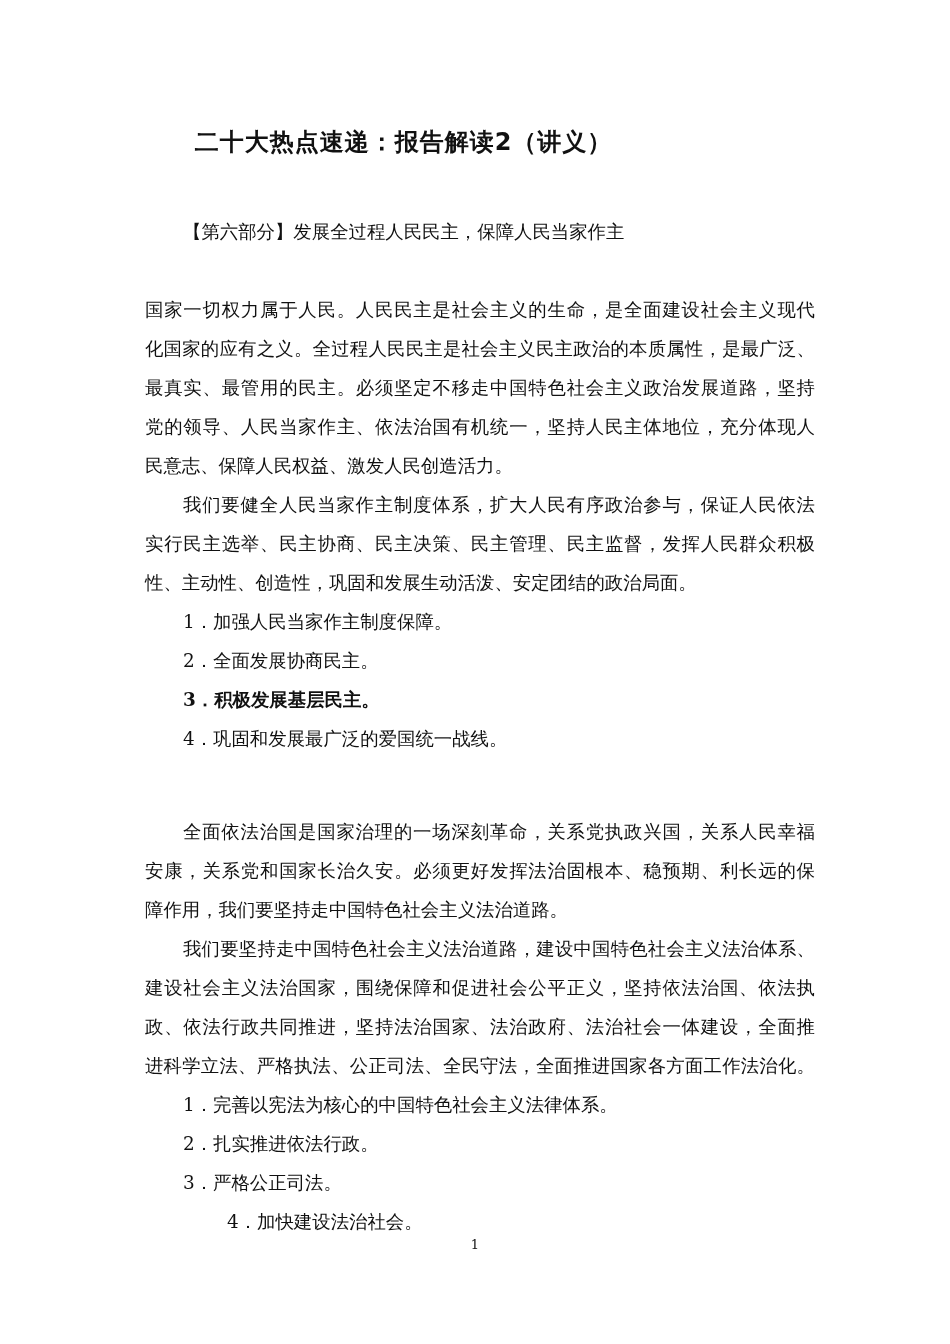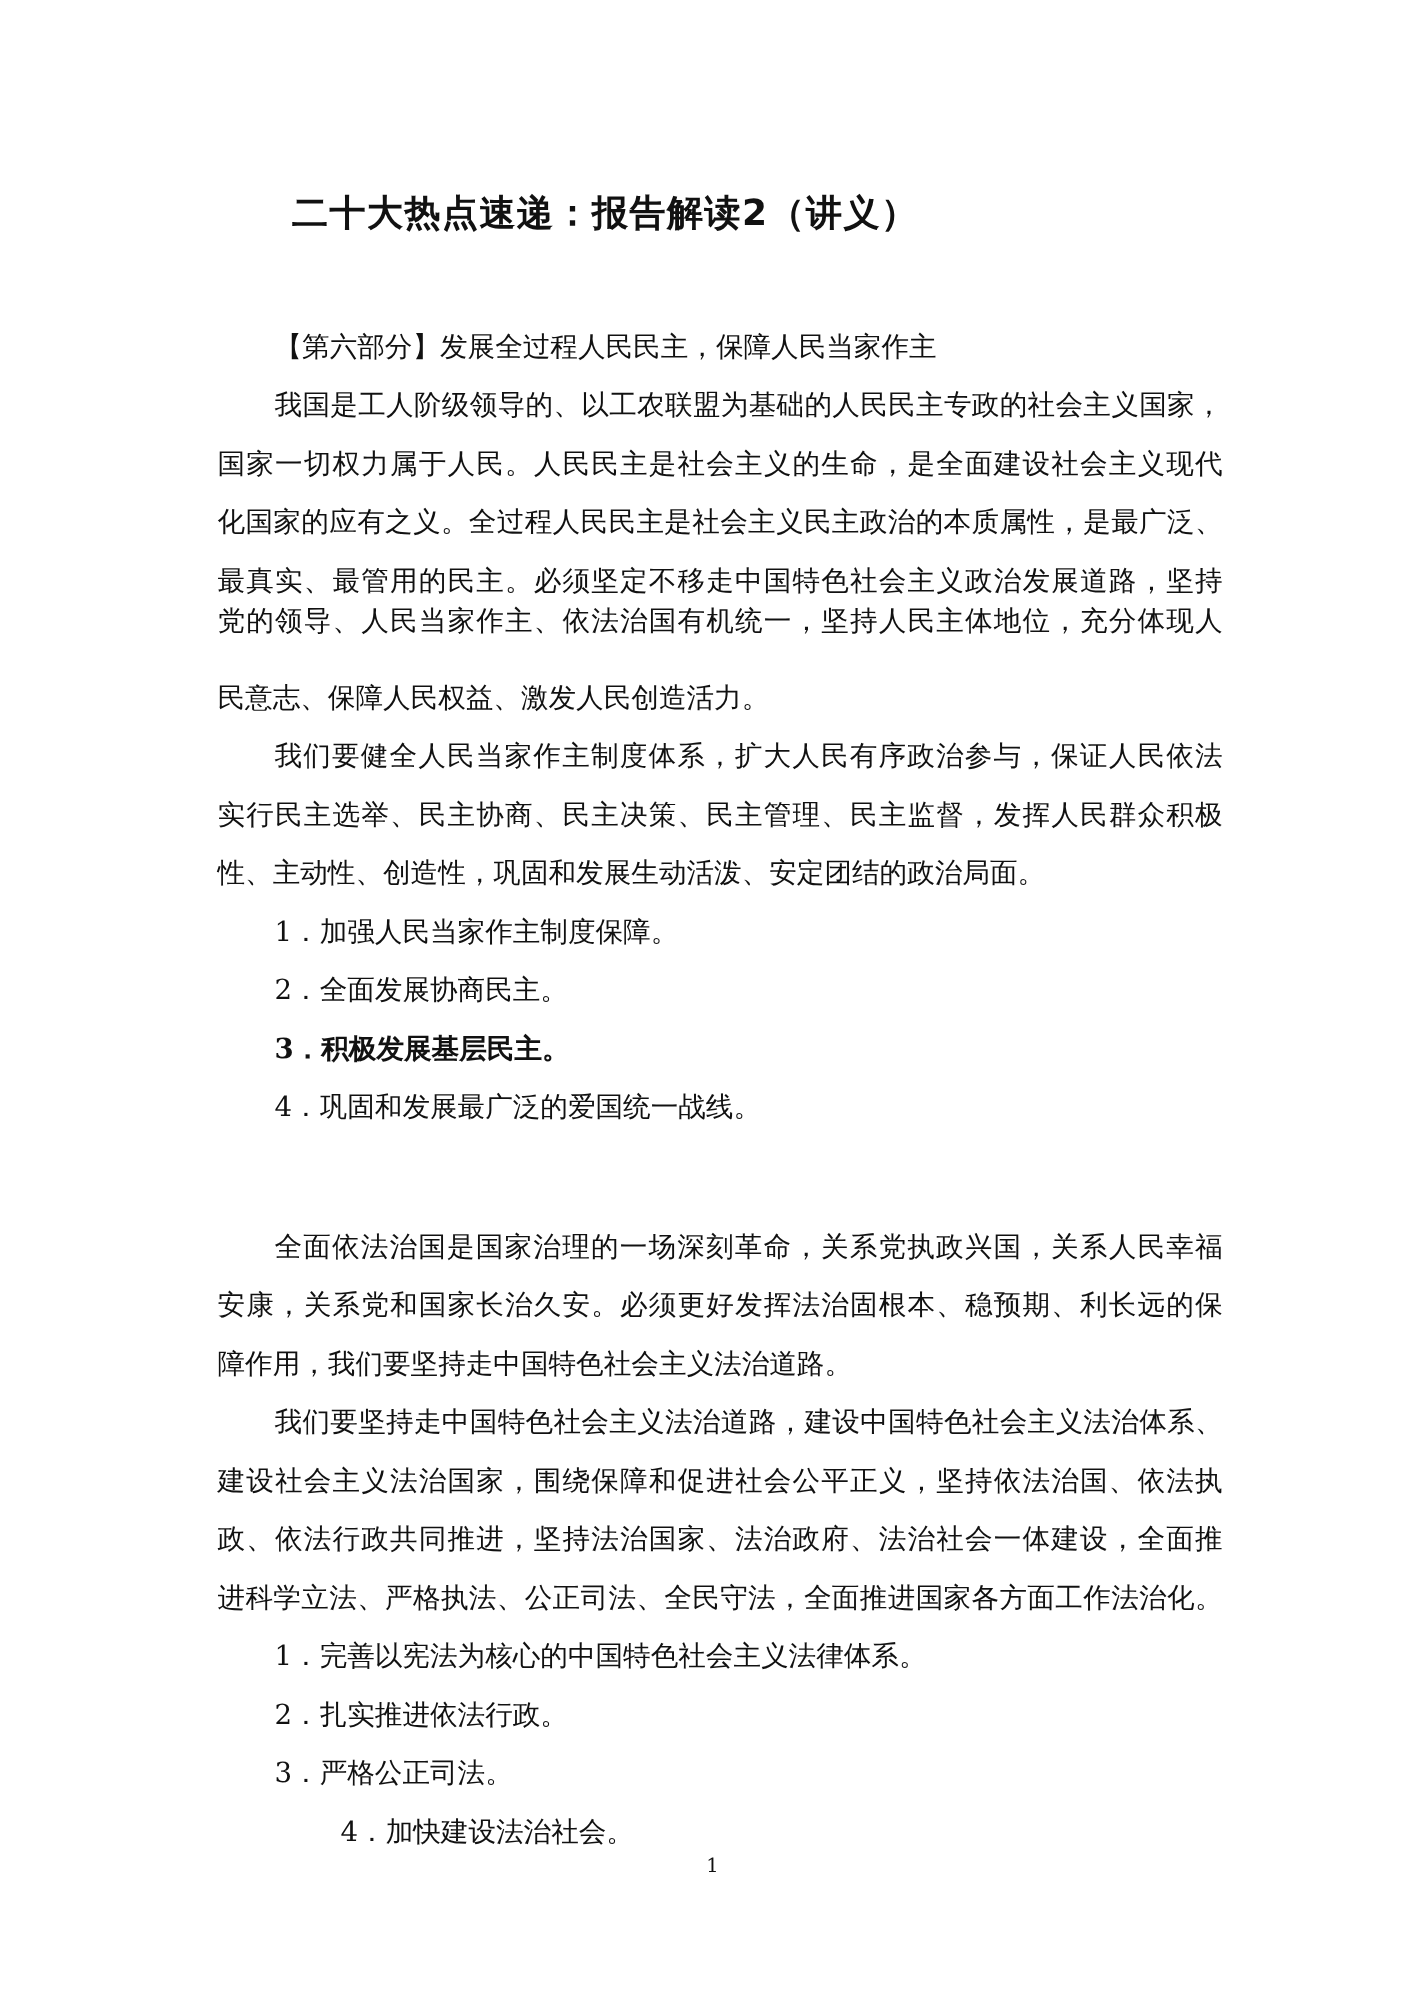--- a/index.html
+++ b/index.html
@@ -77,25 +77,24 @@
   </style>
 </head>
 <body>
 
 <div class="page">
 
   <div class="title">二十大热点速递：报告解读2（讲义）</div>
 
   <div class="heading" style="top:219px;">【第六部分】发展全过程人民民主，保障人民当家作主</div>
 
-  <div class="line indent" style="top:258px;">我国是工人阶级领导的、以工农联盟为基础的人民民主专政的社会主义国家，</div>
   <div class="line" style="top:297px;">国家一切权力属于人民。人民民主是社会主义的生命，是全面建设社会主义现代</div>
   <div class="line" style="top:336px;">化国家的应有之义。全过程人民民主是社会主义民主政治的本质属性，是最广泛、</div>
   <div class="line" style="top:375px;">最真实、最管用的民主。必须坚定不移走中国特色社会主义政治发展道路，坚持</div>
-  <div class="line" style="top:402px;">党的领导、人民当家作主、依法治国有机统一，坚持人民主体地位，充分体现人</div>
+  <div class="line" style="top:414px;font-family:Liberation Serif, serif;">党的领导、人民当家作主、依法治国有机统一，坚持人民主体地位，充分体现人</div>
   <div class="line last" style="top:453px;">民意志、保障人民权益、激发人民创造活力。</div>
 
   <div class="line indent" style="top:492px;">我们要健全人民当家作主制度体系，扩大人民有序政治参与，保证人民依法</div>
   <div class="line" style="top:531px;">实行民主选举、民主协商、民主决策、民主管理、民主监督，发挥人民群众积极</div>
   <div class="line last" style="top:570px;">性、主动性、创造性，巩固和发展生动活泼、安定团结的政治局面。</div>
 
   <div class="list-item" style="top:609px;">1．加强人民当家作主制度保障。</div>
   <div class="list-item" style="top:648px;">2．全面发展协商民主。</div>
   <div class="list-item" style="top:687px;font-weight:bold;">3．积极发展基层民主。</div>
   <div class="list-item" style="top:726px;">4．巩固和发展最广泛的爱国统一战线。</div>

